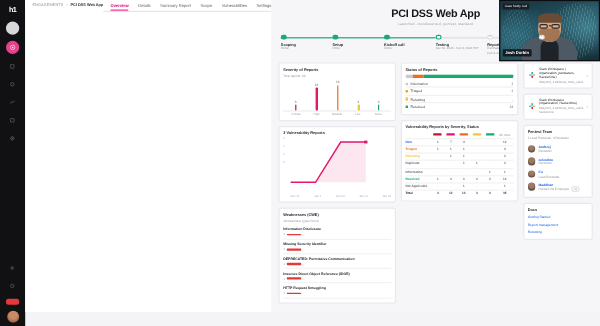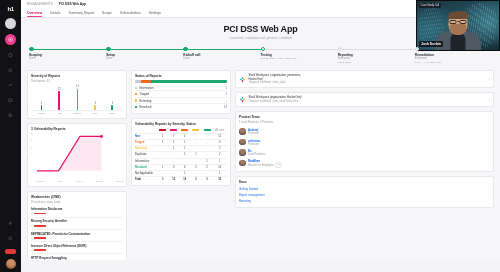--- a/index.html
+++ b/index.html
@@ -28,21 +28,21 @@
   .rail-ico.avatar { background: #d8d8dc; }
   .rail-ico.active { background: #ec3e8c; color: #fff; }
   .rail-ico.plain { width: 9px; height: 9px; margin-top: 6px; }
   .rail-spacer { flex: 1; }
   .rail-bottom { padding-bottom: 3px; display: flex; flex-direction: column; align-items: center; }
   .rail-pill { width: 11px; height: 5px; border-radius: 2px; background: #e4383a; margin-top: 6px; }
   .rail-face { width: 10px; height: 10px; border-radius: 50%; margin-top: 5px;
      background: radial-gradient(circle at 50% 35%, #c98b63 40%, #6b3f2a 100%); }
 
   
-  .main { flex: 1; height: 260px; display: flex; flex-direction: column; background: #fff; }
+  .main { flex: 1; height: 260px; display: flex; flex-direction: row; background: #fff; }
 
   .topbar { height: 8px; background: #fff; display: flex; align-items: center;
     padding: 0 0 0 6px; border-bottom: 0px; }
   .crumb { color: #8e8e97; font-size: 3.2px; letter-spacing: .1px; }
   .crumb-sep { color: #c5c5cc; margin: 0 2px; font-size: 3.2px; }
   .crumb-cur { color: #23282d; font-size: 3.2px; font-weight: bold; }
 
   .tabs { height: 10px; display: flex; align-items: flex-end; gap: 8px;
     padding: 0 0 0 6px; border-bottom: .5px solid #e6e6ea; background: #fff; }
   .tab { font-size: 3.4px; color: #5d5d66; padding-bottom: 2px; position: relative; white-space: nowrap; }

